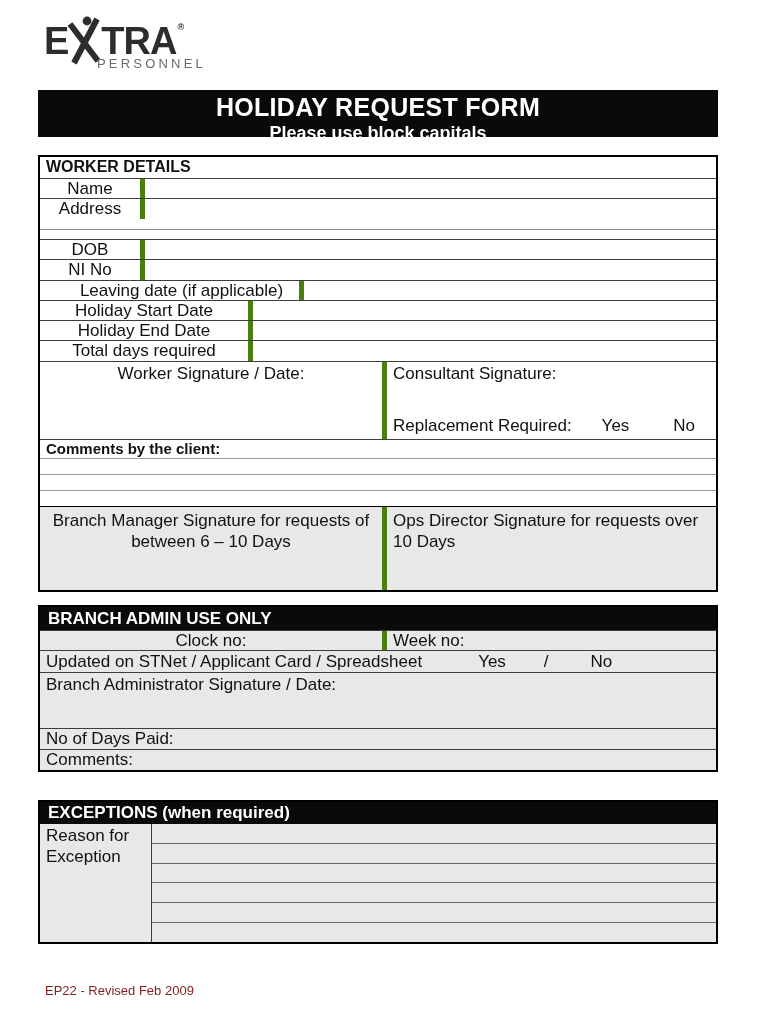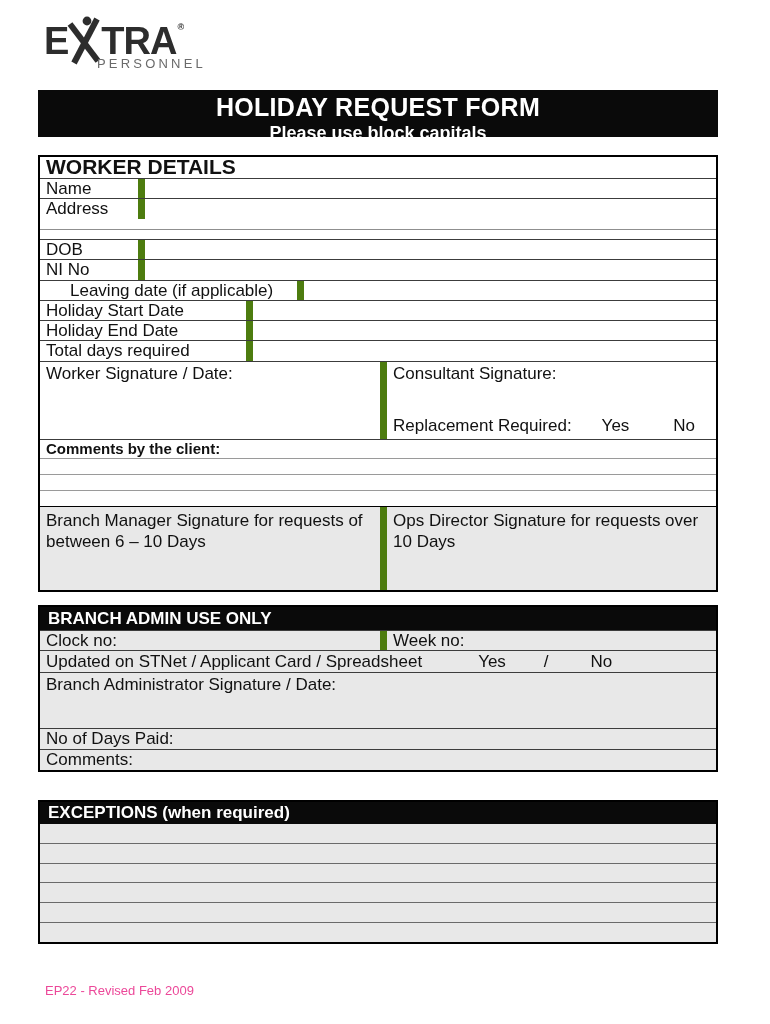--- a/index.html
+++ b/index.html
@@ -32,27 +32,27 @@
     background: #0a0a0a; color: #fff; text-align: center;
   }
   .title-main { font-size: 25px; font-weight: bold; padding-top: 3px; letter-spacing: 0.3px; }
   .title-sub  { font-size: 18px; font-weight: bold; margin-top: 1px; }
 
   
   .tbl { position: absolute; left: 38px; width: 680px; border: 2px solid #000; background: #fff; }
   .row { display: flex; border-top: 1px solid #3c3c3c; }
   .row.first { border-top: none; }
   .cell { padding: 0 6px; font-size: 17px; line-height: 20px; }
-  .lbl  { border-right: 7px solid #4d7c0f; }
+  .lbl  { border-right: 5px solid #4d7c0f; text-align: center; }
   .fill { flex: 1; }
   .gray { background: #e8e8e8; }
 
   
   .worker-tbl { top: 155px; }
-  .wt-head { height: 21px; font-weight: bold; font-size: 21px; line-height: 20px; padding: 0 6px; }
+  .wt-head { height: 21px; font-weight: bold; font-size: 16px; line-height: 20px; padding: 0 6px; }
   .h20 { height: 20px; } .h21 { height: 21px; } .h41 { height: 41px; flex-direction: column; }
   .w105 { width: 105px; } .w240 { width: 240px; margin-left: 24px; } .w213 { width: 213px; } .w347 { width: 347px; }
   .addr-col { flex: 1; display: flex; flex-direction: column; }
   .addr-line { flex: 1; }
   .addr-line + .addr-line { border-top: 1px solid #8f8f8f; }
   .sig-row { height: 78px; }
   .sig-left { padding-top: 2px; }
   .sig-right { flex: 1; display: flex; flex-direction: column; justify-content: space-between; padding: 2px 6px 3px 6px; }
   .repl-line { display: flex; align-items: baseline; font-size: 17px; }
   .opt-yes { margin-left: 30px; }
@@ -79,21 +79,21 @@
   
   .exc-tbl { top: 800px; }
   .exc-head { height: 22px; }
   .exc-body { display: flex; height: 118px; background: #e8e8e8; }
   .exc-lbl { width: 112px; border-right: 1px solid #3c3c3c; padding: 1px 6px; font-size: 17px; line-height: 21px; }
   .exc-lines { flex: 1; display: flex; flex-direction: column; }
   .exc-line { flex: 1; }
   .exc-line + .exc-line { border-top: 1px solid #6a6a6a; }
 
   
-  .footer { position: absolute; left: 45px; top: 983px; font-size: 13px; color: #ec4899; }
+  .footer { position: absolute; left: 45px; top: 983px; font-size: 13px; color: #7f1d1d; }
 </style>
 </head>
 <body>
 
 <div class="logo">
   <div class="logo-row">
     <span class="logo-letter">E</span>
     <svg class="logo-x" viewBox="0 0 36 50">
       <line x1="3" y1="9" x2="31" y2="46" stroke="#2d2d2d" stroke-width="6"></line>
       <line x1="30" y1="4" x2="7" y2="48" stroke="#2d2d2d" stroke-width="6"></line>
@@ -219,20 +219,24 @@
   <div class="row h21">
     <div class="cell fill gray">
       <span>Comments:</span>
     </div>
   </div>
 </div>
 
 <div class="tbl exc-tbl">
   <div class="row first sec-head exc-head">EXCEPTIONS (when required)</div>
   <div class="exc-body">
+    <div class="exc-lbl">
+      <span style="display:block">Reason for</span>
+      <span style="display:block">Exception</span>
+    </div>
     <div class="exc-lines">
       <div class="exc-line"></div>
       <div class="exc-line"></div>
       <div class="exc-line"></div>
       <div class="exc-line"></div>
       <div class="exc-line"></div>
       <div class="exc-line"></div>
     </div>
   </div>
 </div>

